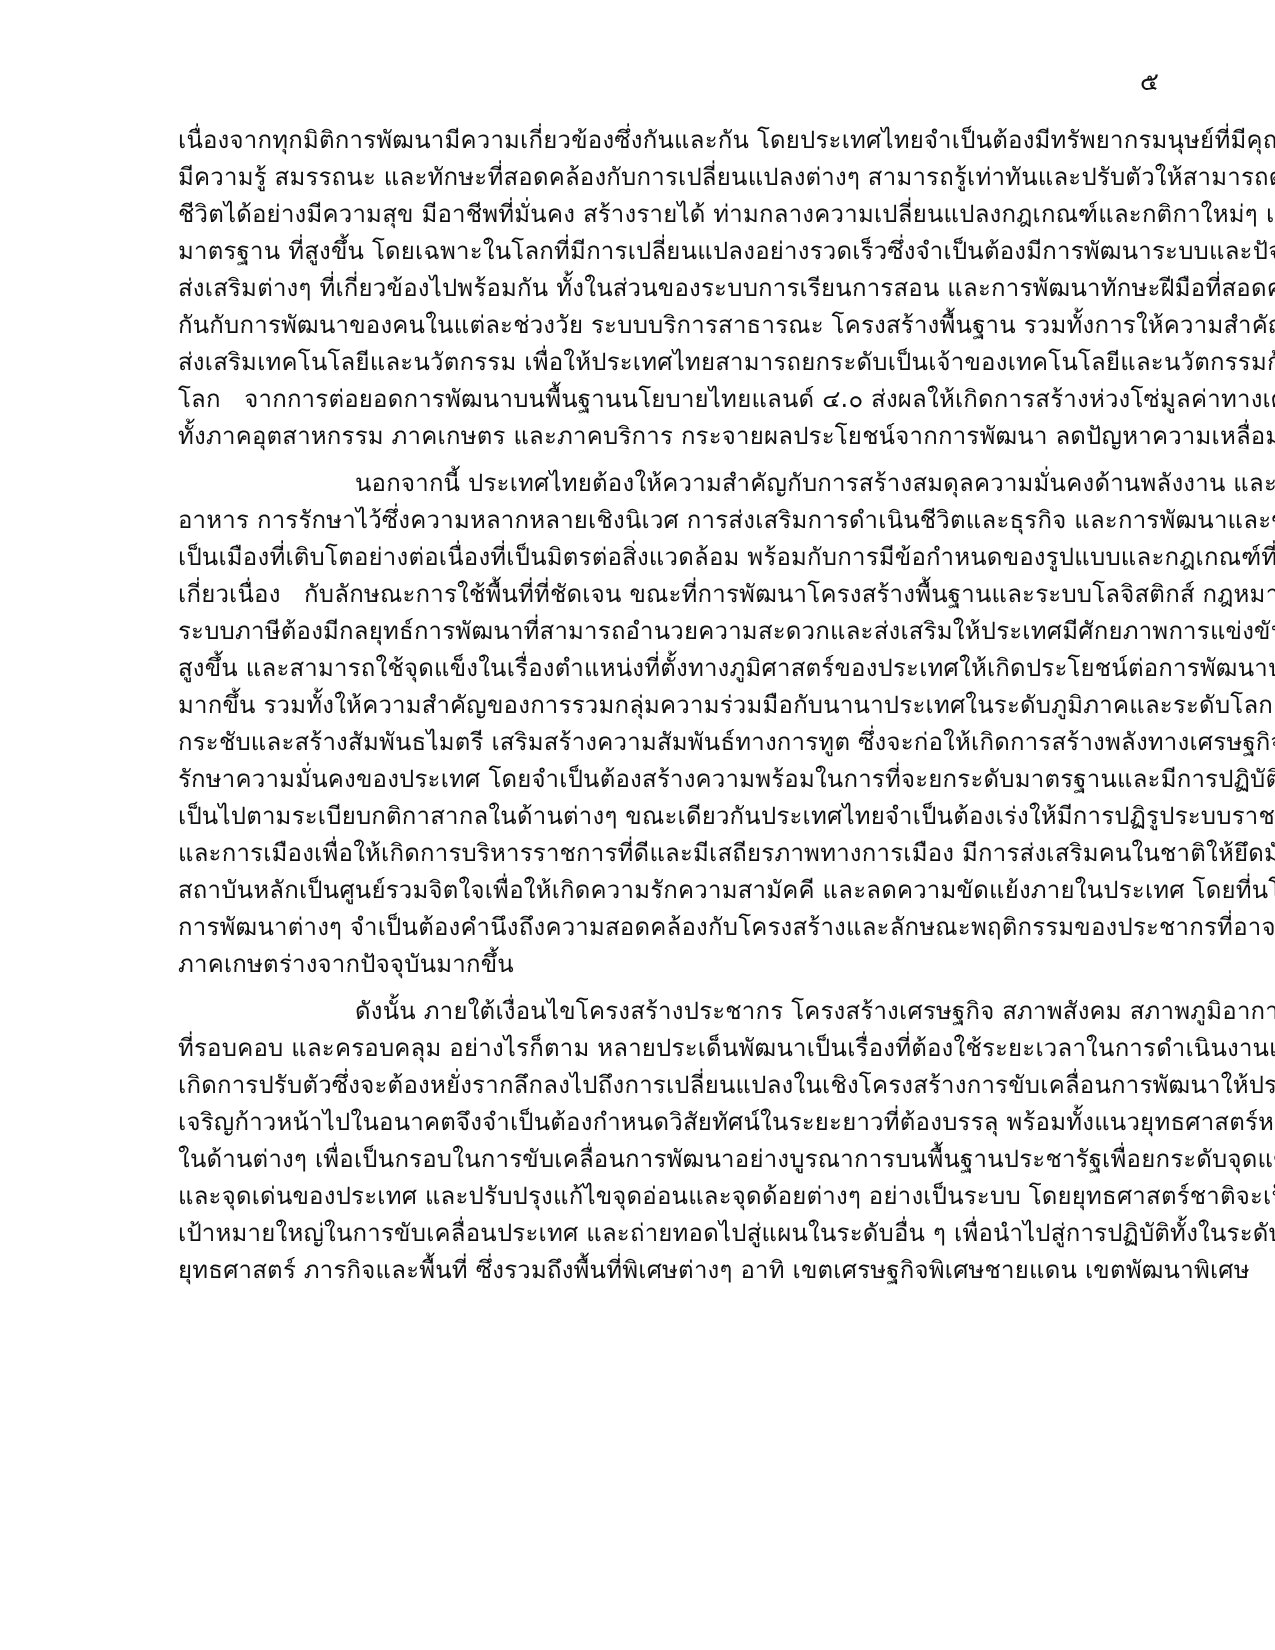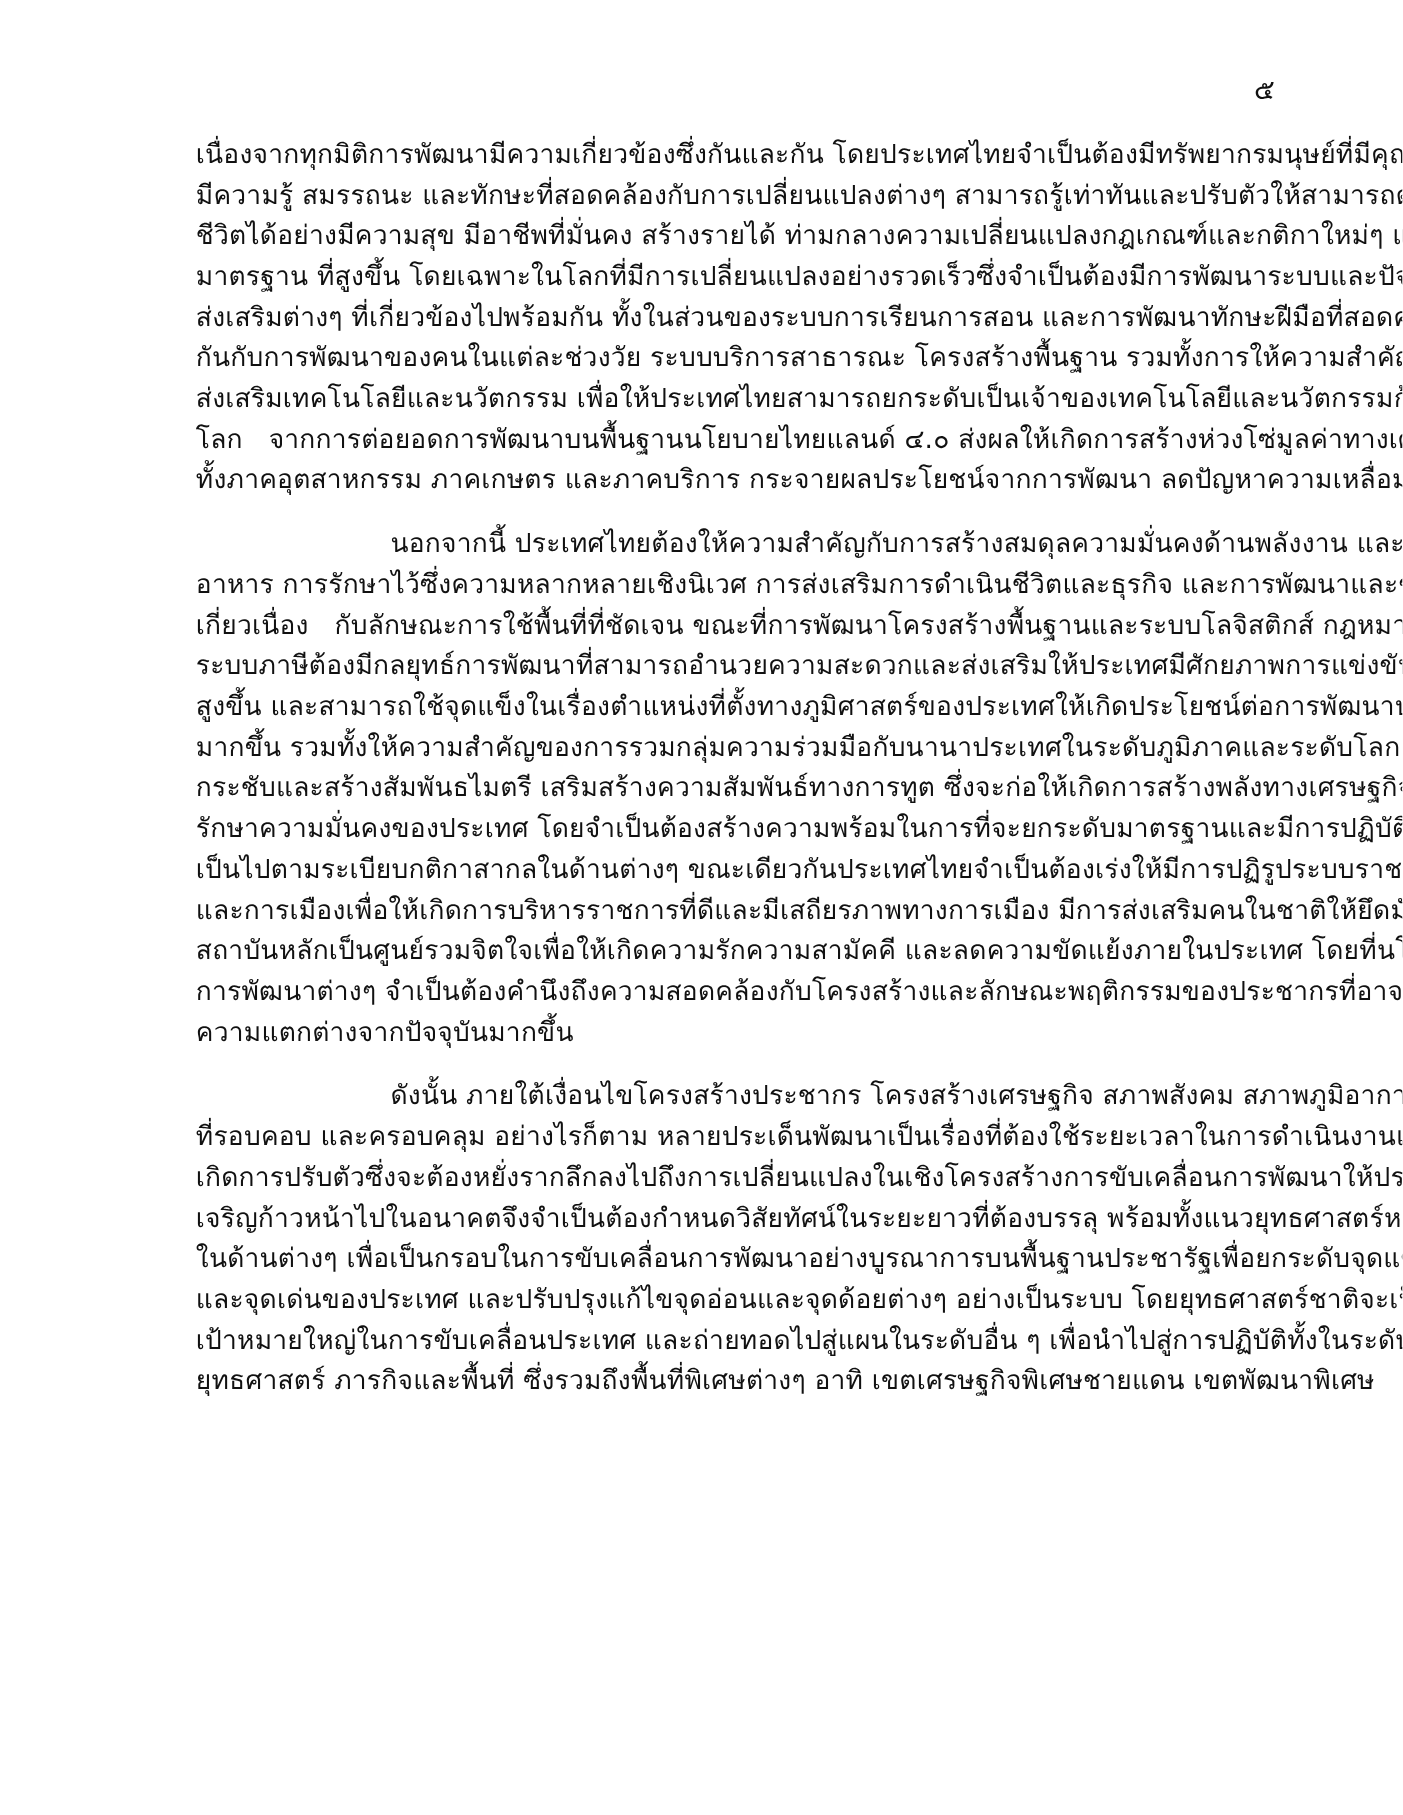--- a/index.html
+++ b/index.html
@@ -30,21 +30,21 @@
     top: 122px;
     width: 925px;
   }
   .para {
     margin: 0;
     padding: 0;
     font-size: 24px;
     line-height: 37px;
   }
   .para + .para {
-    margin-top: 21px;
+    margin-top: 10px;
   }
   .line {
     display: block;
     white-space: pre;      
     letter-spacing: 0.2px;
   }
   .line.indent {
     padding-left: 177px;   
   }
 </style>
@@ -61,31 +61,32 @@
         <span class="line">มาตรฐาน ที่สูงขึ้น โดยเฉพาะในโลกที่มีการเปลี่ยนแปลงอย่างรวดเร็วซึ่งจำเป็นต้องมีการพัฒนาระบบและปัจจัย</span>
         <span class="line">ส่งเสริมต่างๆ ที่เกี่ยวข้องไปพร้อมกัน ทั้งในส่วนของระบบการเรียนการสอน และการพัฒนาทักษะฝีมือที่สอดคล้อง</span>
         <span class="line">กันกับการพัฒนาของคนในแต่ละช่วงวัย ระบบบริการสาธารณะ โครงสร้างพื้นฐาน รวมทั้งการให้ความสำคัญกับการ</span>
         <span class="line">ส่งเสริมเทคโนโลยีและนวัตกรรม เพื่อให้ประเทศไทยสามารถยกระดับเป็นเจ้าของเทคโนโลยีและนวัตกรรมก้าวทัน</span>
         <span class="line">โลก   จากการต่อยอดการพัฒนาบนพื้นฐานนโยบายไทยแลนด์ ๔.๐ ส่งผลให้เกิดการสร้างห่วงโซ่มูลค่าทางเศรษฐกิจ</span>
         <span class="line">ทั้งภาคอุตสาหกรรม ภาคเกษตร และภาคบริการ กระจายผลประโยชน์จากการพัฒนา ลดปัญหาความเหลื่อมล้ำ</span>
       </p>
       <p class="para">
         <span class="line indent">นอกจากนี้ ประเทศไทยต้องให้ความสำคัญกับการสร้างสมดุลความมั่นคงด้านพลังงาน และ</span>
         <span class="line">อาหาร การรักษาไว้ซึ่งความหลากหลายเชิงนิเวศ การส่งเสริมการดำเนินชีวิตและธุรกิจ และการพัฒนาและขยายความ</span>
+        <span class="line">เป็นเมืองที่เติบโตอย่างต่อเนื่องที่เป็นมิตรต่อสิ่งแวดล้อม พร้อมกับการมีข้อกำหนดของรูปแบบและกฎเกณฑ์ที่</span>
         <span class="line">เกี่ยวเนื่อง   กับลักษณะการใช้พื้นที่ที่ชัดเจน ขณะที่การพัฒนาโครงสร้างพื้นฐานและระบบโลจิสติกส์ กฎหมาย</span>
         <span class="line">ระบบภาษีต้องมีกลยุทธ์การพัฒนาที่สามารถอำนวยความสะดวกและส่งเสริมให้ประเทศมีศักยภาพการแข่งขันที่</span>
         <span class="line">สูงขึ้น และสามารถใช้จุดแข็งในเรื่องตำแหน่งที่ตั้งทางภูมิศาสตร์ของประเทศให้เกิดประโยชน์ต่อการพัฒนาประเทศ</span>
         <span class="line">มากขึ้น รวมทั้งให้ความสำคัญของการรวมกลุ่มความร่วมมือกับนานาประเทศในระดับภูมิภาคและระดับโลก เพื่อ</span>
         <span class="line">กระชับและสร้างสัมพันธไมตรี เสริมสร้างความสัมพันธ์ทางการทูต ซึ่งจะก่อให้เกิดการสร้างพลังทางเศรษฐกิจและ</span>
         <span class="line">รักษาความมั่นคงของประเทศ โดยจำเป็นต้องสร้างความพร้อมในการที่จะยกระดับมาตรฐานและมีการปฏิบัติให้</span>
         <span class="line">เป็นไปตามระเบียบกติกาสากลในด้านต่างๆ ขณะเดียวกันประเทศไทยจำเป็นต้องเร่งให้มีการปฏิรูประบบราชการ</span>
         <span class="line">และการเมืองเพื่อให้เกิดการบริหารราชการที่ดีและมีเสถียรภาพทางการเมือง มีการส่งเสริมคนในชาติให้ยึดมั่น</span>
         <span class="line">สถาบันหลักเป็นศูนย์รวมจิตใจเพื่อให้เกิดความรักความสามัคคี และลดความขัดแย้งภายในประเทศ โดยที่นโยบาย</span>
         <span class="line">การพัฒนาต่างๆ จำเป็นต้องคำนึงถึงความสอดคล้องกับโครงสร้างและลักษณะพฤติกรรมของประชากรที่อาจจะมี</span>
-        <span class="line">ความแตกต่างจากปัจจุบันมากขึ้น</span>
+        <span class="line">ภาคเกษตร่างจากปัจจุบันมากขึ้น</span>
       </p>
       <p class="para">
         <span class="line indent">ดังนั้น ภายใต้เงื่อนไขโครงสร้างประชากร โครงสร้างเศรษฐกิจ สภาพสังคม สภาพภูมิอากาศ</span>
         <span class="line">ที่รอบคอบ และครอบคลุม อย่างไรก็ตาม หลายประเด็นพัฒนาเป็นเรื่องที่ต้องใช้ระยะเวลาในการดำเนินงานเพื่อให้</span>
         <span class="line">เกิดการปรับตัวซึ่งจะต้องหยั่งรากลึกลงไปถึงการเปลี่ยนแปลงในเชิงโครงสร้างการขับเคลื่อนการพัฒนาให้ประเทศ</span>
         <span class="line">เจริญก้าวหน้าไปในอนาคตจึงจำเป็นต้องกำหนดวิสัยทัศน์ในระยะยาวที่ต้องบรรลุ พร้อมทั้งแนวยุทธศาสตร์หลัก</span>
         <span class="line">ในด้านต่างๆ เพื่อเป็นกรอบในการขับเคลื่อนการพัฒนาอย่างบูรณาการบนพื้นฐานประชารัฐเพื่อยกระดับจุดแข็ง</span>
         <span class="line">และจุดเด่นของประเทศ และปรับปรุงแก้ไขจุดอ่อนและจุดด้อยต่างๆ อย่างเป็นระบบ โดยยุทธศาสตร์ชาติจะเป็น</span>
         <span class="line">เป้าหมายใหญ่ในการขับเคลื่อนประเทศ และถ่ายทอดไปสู่แผนในระดับอื่น ๆ เพื่อนำไปสู่การปฏิบัติทั้งในระดับ</span>
         <span class="line">ยุทธศาสตร์ ภารกิจและพื้นที่ ซึ่งรวมถึงพื้นที่พิเศษต่างๆ อาทิ เขตเศรษฐกิจพิเศษชายแดน เขตพัฒนาพิเศษ</span>

